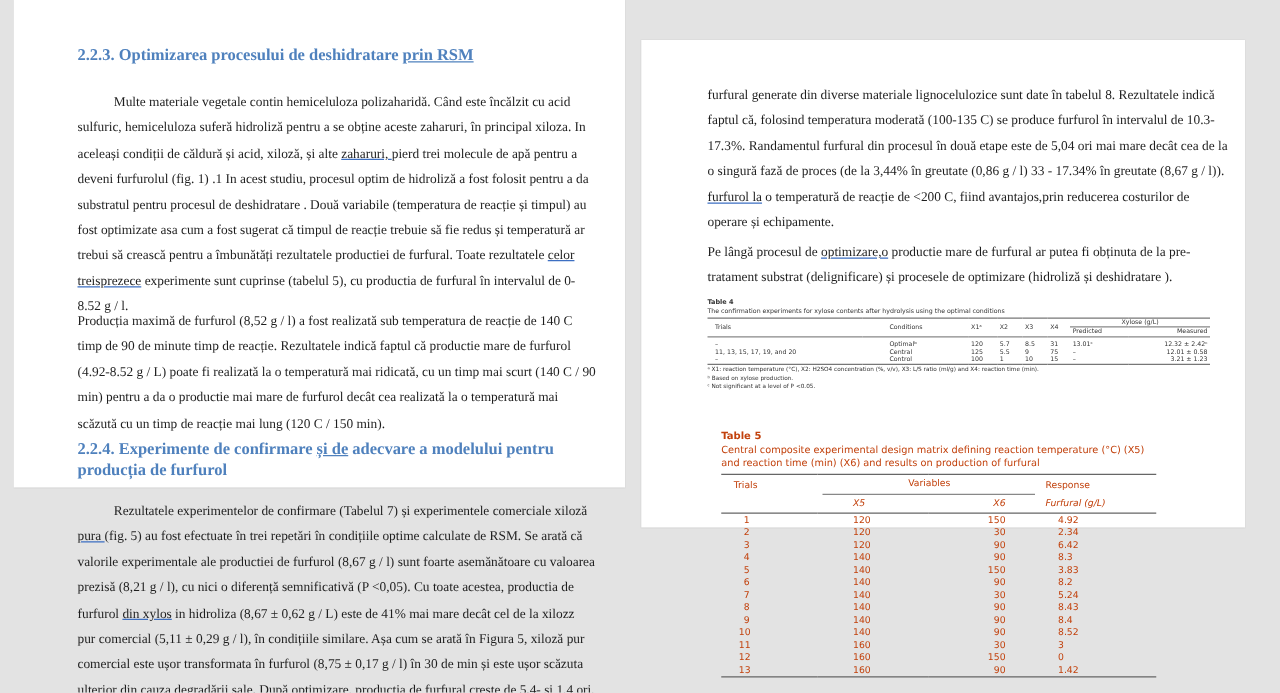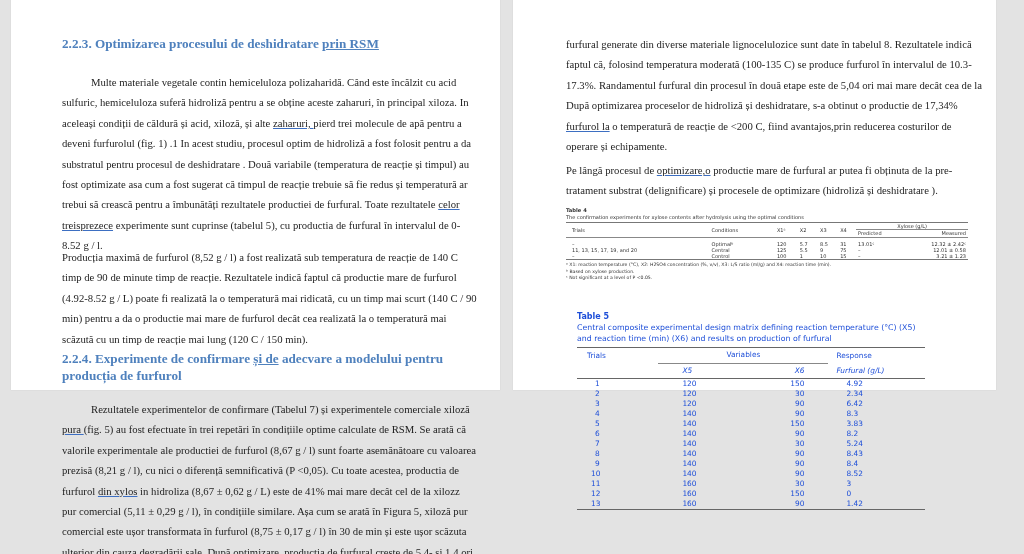--- a/index.html
+++ b/index.html
@@ -6,21 +6,21 @@
   body {
     width:1024px; height:554px; overflow:hidden;
     background:#e3e3e3; position:relative;
     font-family:"Liberation Serif", serif; color:#222;
   }
   .page {
     position:absolute; top:0; height:390px; background:#fff;
     box-shadow:0 0 1px #c8c8c8;
   }
   #page-left { left:11px; width:489px; }
-  #page-right { left:513px; width:483px; }
+  #page-right { left:513px; width:483px;margin-top:32px; }
 
   .h2 {
     position:absolute; left:51px; color:#4f81bd;
     font-family:"Liberation Serif", serif; font-weight:bold; font-size:13.2px;
     line-height:17px; margin:0;
   }
   .u { text-decoration:underline; text-decoration-color:#4f81bd; }
   .sp { text-decoration:underline; text-decoration-color:#3d6fc2; text-decoration-style:solid; }
 
   .para {
@@ -35,21 +35,21 @@
   .t4 .cap1 { font-size:5.2px; font-weight:bold; line-height:7px; }
   .t4 .cap2 { font-size:5px; line-height:7px; }
   .t4 table { width:100%; border-collapse:collapse; font-size:5px; margin-top:1px; }
   .t4 th, .t4 td { padding:0 2px; line-height:6.3px; font-weight:normal; text-align:left; white-space:nowrap; }
   .t4 .topline { border-top:1px solid #777; }
   .t4 .midline { border-top:0.8px solid #888; }
   .t4 .botline { border-bottom:1px solid #777; }
   .t4 .foot { font-size:4.6px; line-height:6.2px; margin-top:2px; }
 
   
-  .t5 { position:absolute; left:64px; top:311px; width:348px; font-family:"DejaVu Sans", sans-serif; color:#1d4ed8; }
+  .t5 { position:absolute; left:64px; top:311px; width:348px; font-family:"DejaVu Sans", sans-serif; color:#c2410c; }
   .t5 .cap1 { font-size:8px; font-weight:bold; line-height:11px; }
   .t5 .cap2 { font-size:7.8px; line-height:11px; }
   .t5 table { width:100%; border-collapse:collapse; font-size:7.4px; margin-top:3px; }
   .t5 th, .t5 td { padding:0 4px; font-weight:normal; line-height:10px; white-space:nowrap; }
   .t5 thead th { line-height:14px; }
   .t5 .topline { border-top:1.2px solid #666; }
   .t5 .botline td { border-bottom:1.2px solid #666; }
   .t5 .midline th { border-bottom:1.2px solid #666; }
   .t5 .subline { border-bottom:0.8px solid #888; }
   .i { font-style:italic; }
@@ -98,21 +98,21 @@
     <span class="line"><span>ulterior din cauza degradării sale. După </span><span class="sp">optimizare,  producția</span><span> de furfural creste de 5.4- și 1,4 ori,</span></span>
 
   </div>
 </div>
 
 <div id="page-right" class="page">
   <div class="para" style="left:53px; top:34px;">
     <span class="line">furfural generate din diverse materiale lignocelulozice sunt date în tabelul 8. Rezultatele indică</span>
     <span class="line">faptul că, folosind temperatura moderată (100-135 C) se produce furfurol în intervalul de 10.3-</span>
     <span class="line">17.3%. Randamentul furfural din procesul în două etape este de 5,04 ori mai mare decât cea de la</span>
-    <span class="line">După optimizarea proceselor de hidroliză și deshidratare, s-a obtinut o productie de 17,34%</span>
+    <span class="line">o singură fază de proces (de la 3,44% în greutate (0,86 g / l) 33 - 17.34% în greutate (8,67 g / l)).</span>
     <span class="line"><span class="sp">furfurol  la</span><span> o temperatură de reacție de &lt;200 C, fiind avantajos,prin reducerea costurilor de</span></span>
     <span class="line">operare și echipamente.</span>
   </div>
 
   <div class="para" style="left:53px; top:160px;">
     <span class="line"><span>Pe lângă procesul de </span><span class="sp">optimizare,o</span><span> productie mare de  furfural  ar putea fi obținuta de la pre-</span></span>
     <span class="line">tratament substrat (delignificare) și procesele de optimizare (hidroliză și deshidratare ).</span>
   </div>
 
   <div class="t4">

